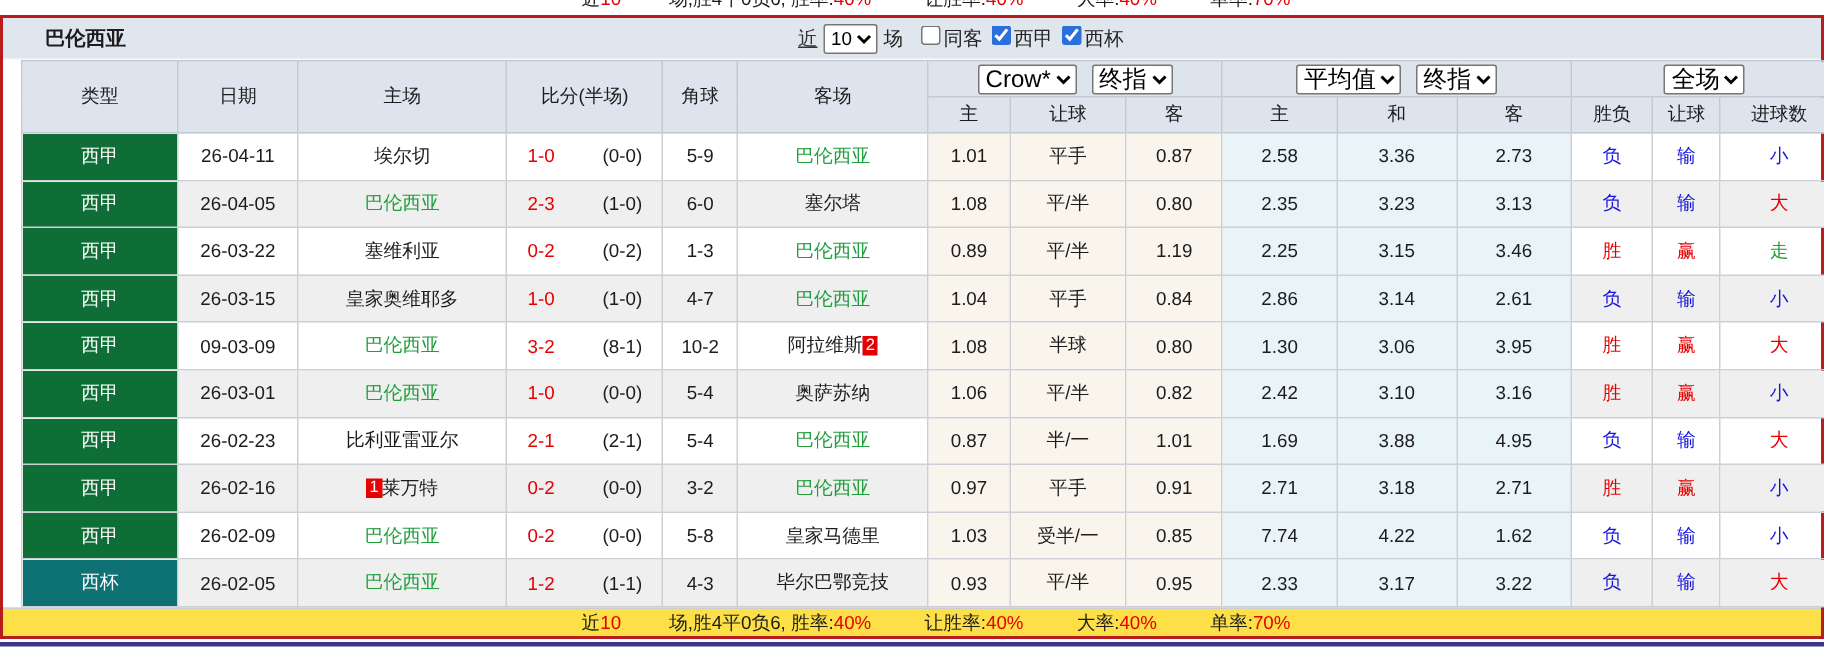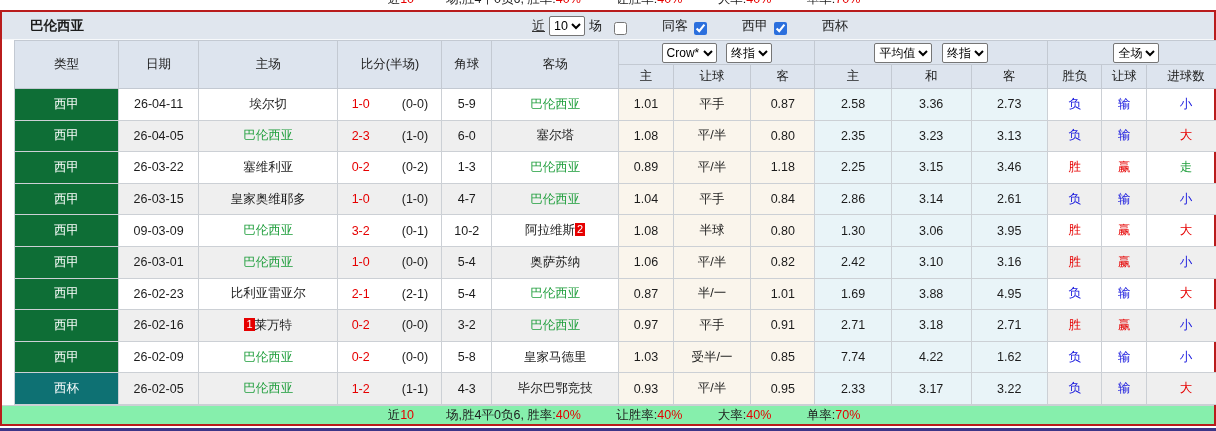--- a/index.html
+++ b/index.html
@@ -15,43 +15,43 @@
 
   .panel { width: 1216px; border: 2px solid #b91c1c; background: #fff; }
 
   
   .titlebar { position: relative; height: 28px; background: #e0e6ee; border-bottom: 1px solid #f7f9fb; display: flex; align-items: center; }
   .titlebar .team { font-weight: bold; font-size: 13.5px; color: #1c1c1c; padding-left: 28px; }
   .controls { position: absolute; left: 530px; top: 0; height: 28px; display: flex; align-items: center; font-size: 13px; color: #222; }
   .controls .near { text-decoration: underline; cursor: pointer; color: #333; margin-right: 4px; }
   .controls select { height: 20px; font-size: 12.5px; font-family: inherit; margin-right: 4px; background: #fff; border: 1px solid #767676; border-radius: 2px; }
   .controls .unit { margin-right: 12px; }
-  .controls label { display: flex; align-items: flex-end; margin-right: 6px; cursor: pointer; gap: 33px; }
+  .controls label { display: flex; align-items: flex-start; margin-right: 6px; cursor: pointer; }
   .controls input[type="checkbox"] { width: 13px; height: 13px; accent-color: #2b6fdd; margin-right: 2px; }
 
   
   table { width: 100%; border-collapse: collapse; table-layout: fixed; margin-left: 12px; }
   thead td { background: #dde4ee; text-align: center; vertical-align: middle; border: 1px solid #c3c9d2; font-size: 12.5px; color: #1c1c1c; height: 24px; }
-  thead .grp select { height: 20px; font-size: 12px; font-family: inherit; background: #fff; border: 1px solid #767676; border-radius: 2px; margin: 0 3px; }
+  thead .grp select { height: 20px; font-size: 16px; font-family: inherit; background: #fff; border: 1px solid #767676; border-radius: 2px; margin: 0 3px; }
   tbody tr { height: 31.6px; }
   tbody tr:nth-child(even) { background: #efefef; }
   tbody td { border: 1px solid #ccd0d5; text-align: center; vertical-align: middle; font-size: 12.5px; color: #1c1c1c; overflow: hidden; white-space: nowrap; }
   td.c-type { color: #fff; background: var(--league); }
   td.c-type.cup { background: var(--cup); }
   td.c-odds { background: var(--odds-bg); }
   td.c-avg { background: var(--avg-bg); }
   .t-red { color: var(--red); }
   .t-blue { color: var(--blue); }
   .t-green { color: var(--green); }
   .t-dark { color: #1c1c1c; padding-left: 32px; }
   .self { color: var(--green); }
   .badge { display: inline-block; background: var(--red); color: #fff; font-size: 11px; line-height: 13px; padding: 0 2px; vertical-align: 1px; }
 
   
-  .foot { height: 19px; line-height: 18px; text-align: center; font-size: 12.5px; background: #86efac; border-top: 1px solid #ccd0d5; white-space: nowrap; }
+  .foot { height: 19px; line-height: 18px; text-align: center; font-size: 12.5px; background: #fde047; border-top: 1px solid #ccd0d5; white-space: nowrap; }
 
   .bottom-bar { margin-top: 2px; height: 6px; background: var(--bar); width: 1216px; }
 </style>
 </head>
 <body style="--league: #0E6E36; --cup: #0E7173; --red: #E60000; --blue: #1515DD; --green: #1F9E3C; --odds-bg: #FAF5EC; --avg-bg: #E9F4F8; --bar: #3C3588;">
 
 <div class="top-clip">
   <span class="inner" id="topSummary"><span class="t-dark">近</span><span class="t-red">10</span><span class="t-dark">场,胜4平0负6, 胜率:</span><span class="t-red">40%</span><span class="t-dark"> 让胜率:</span><span class="t-red">40%</span><span class="t-dark"> 大率:</span><span class="t-red">40%</span><span class="t-dark"> 单率:</span><span class="t-red">70%</span></span>
 </div>
 
@@ -164,21 +164,21 @@
         </tr>
         <tr>
           <td class="c-type">西甲</td>
           <td>26-03-22</td>
           <td>塞维利亚</td>
           <td><span class="t-red">0-2</span><span class="t-dark">(0-2)</span></td>
           <td>1-3</td>
           <td class="self">巴伦西亚</td>
           <td class="c-odds">0.89</td>
           <td class="c-odds">平/半</td>
-          <td class="c-odds">1.18</td>
+          <td class="c-odds">1.19</td>
           <td class="c-avg">2.25</td>
           <td class="c-avg">3.15</td>
           <td class="c-avg">3.46</td>
           <td class="t-red">胜</td>
           <td class="t-red">赢</td>
           <td class="t-green">走</td>
         </tr>
         <tr>
           <td class="c-type">西甲</td>
           <td>26-03-15</td>
@@ -193,21 +193,21 @@
           <td class="c-avg">3.14</td>
           <td class="c-avg">2.61</td>
           <td class="t-blue">负</td>
           <td class="t-blue">输</td>
           <td class="t-blue">小</td>
         </tr>
         <tr>
           <td class="c-type">西甲</td>
           <td>09-03-09</td>
           <td class="self">巴伦西亚</td>
-          <td><span class="t-red">3-2</span><span class="t-dark">(0-1)</span></td>
+          <td><span class="t-red">3-2</span><span class="t-dark">(8-1)</span></td>
           <td>10-2</td>
           <td>阿拉维斯<span class="badge">2</span></td>
           <td class="c-odds">1.08</td>
           <td class="c-odds">半球</td>
           <td class="c-odds">0.80</td>
           <td class="c-avg">1.30</td>
           <td class="c-avg">3.06</td>
           <td class="c-avg">3.95</td>
           <td class="t-red">胜</td>
           <td class="t-red">赢</td>

